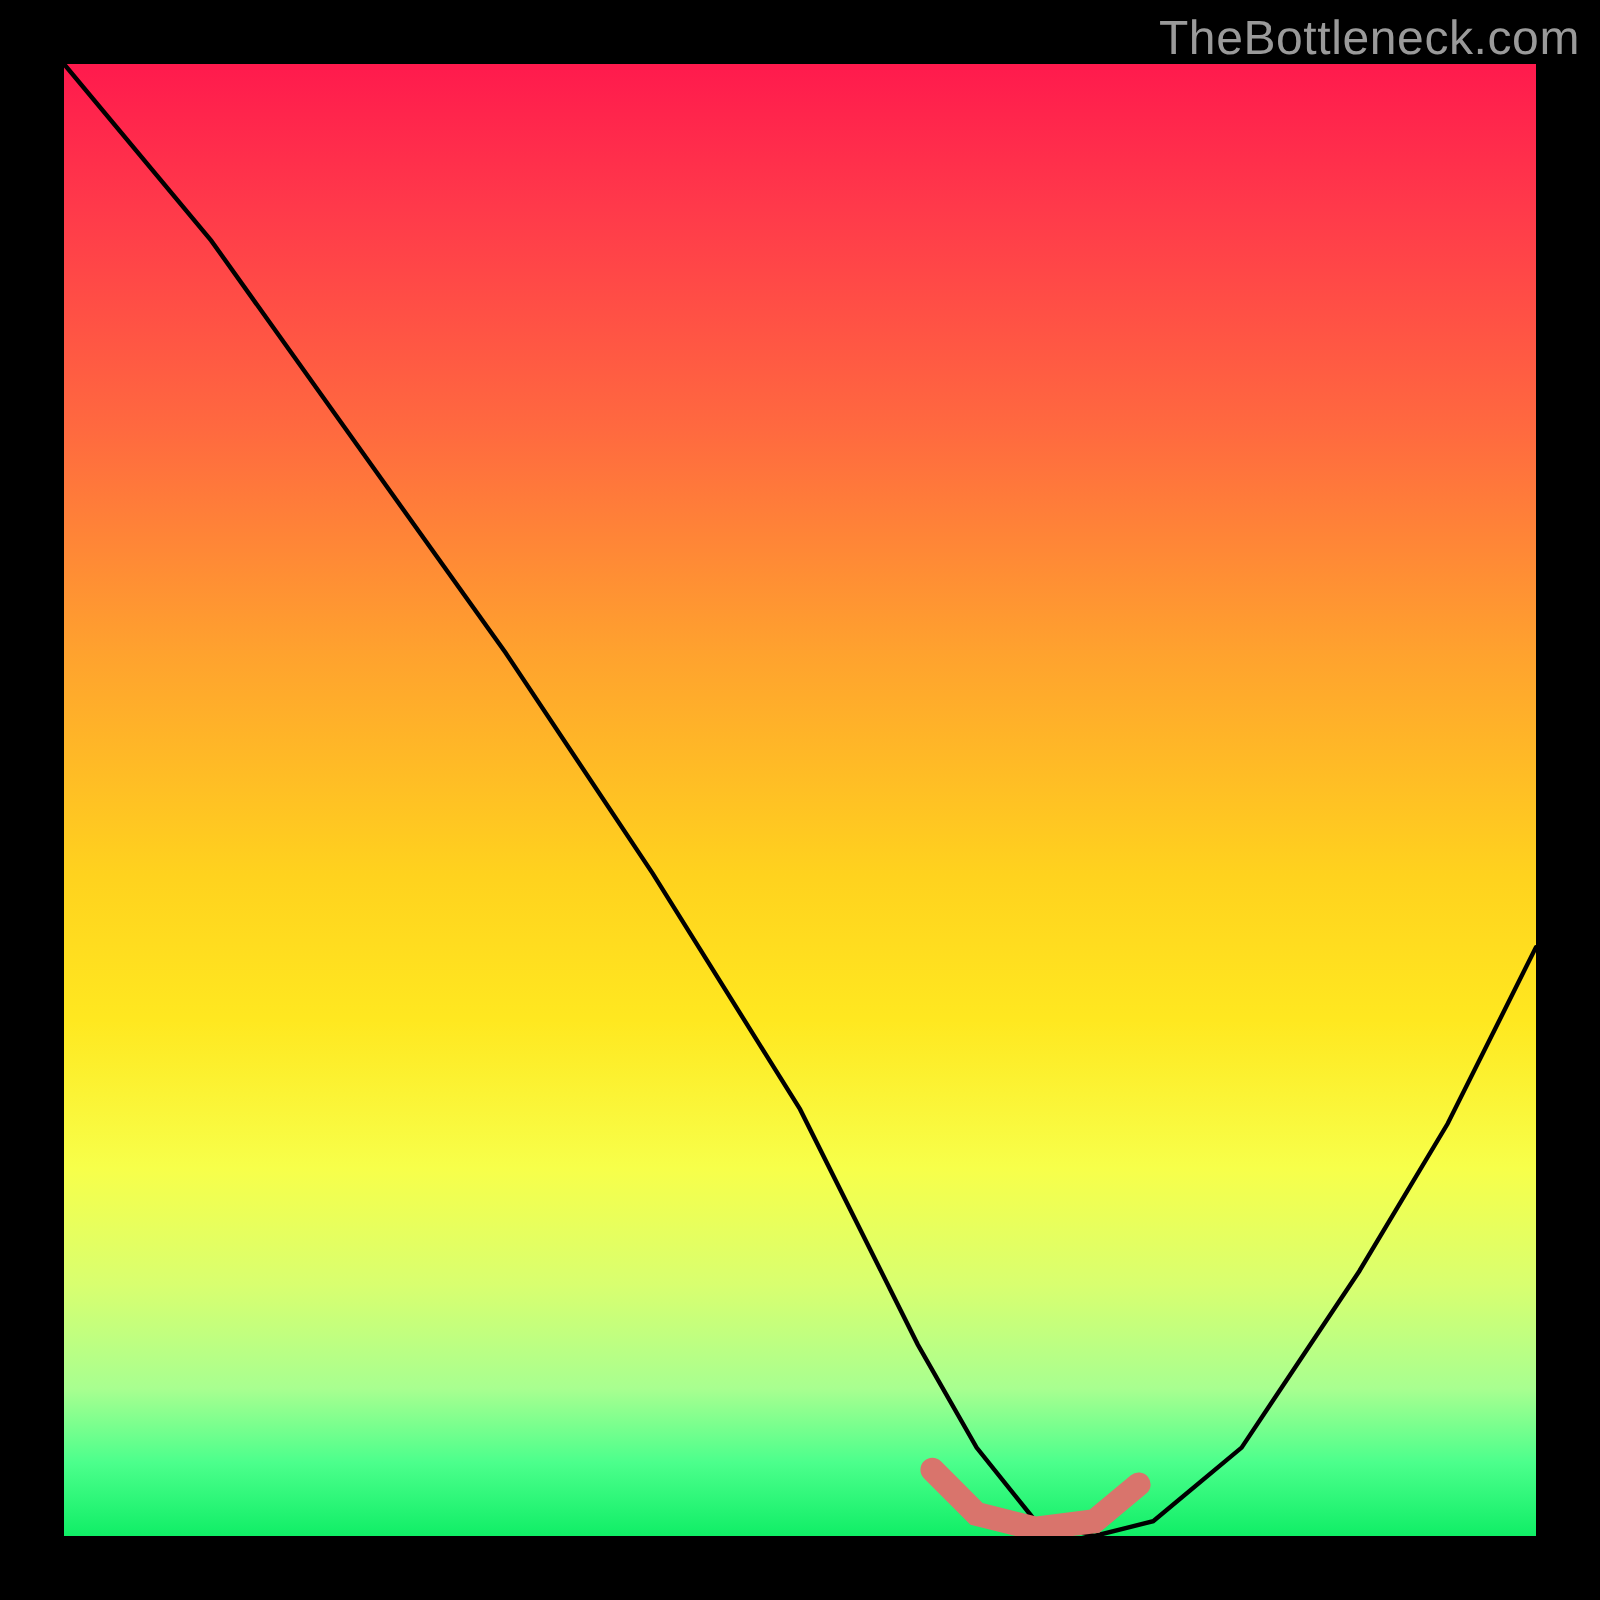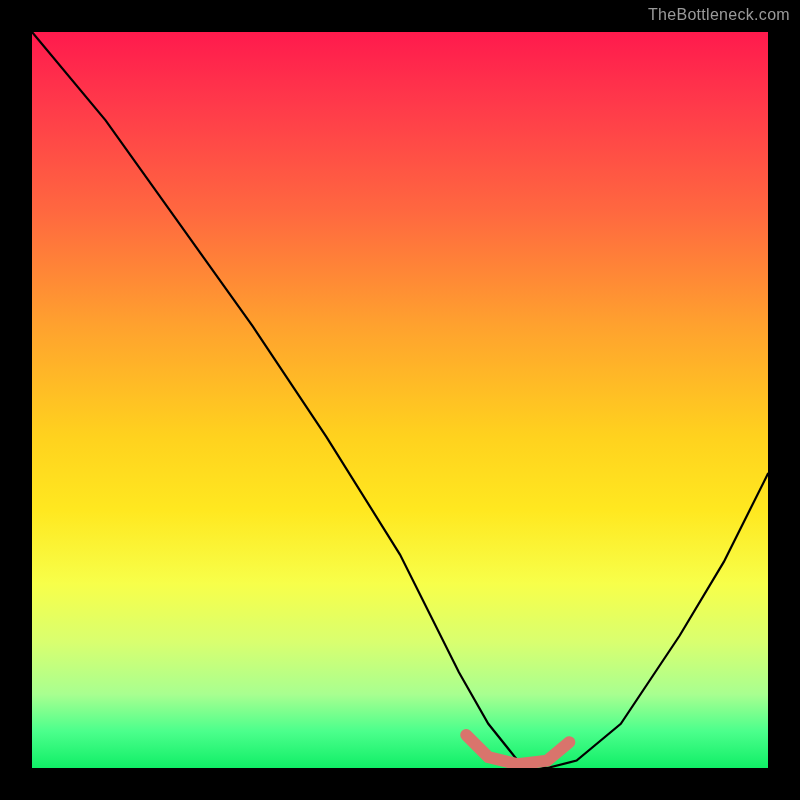--- a/index.html
+++ b/index.html
@@ -44,21 +44,21 @@
     top: 0;
     width: 736px;
     height: 736px;
   }
   .watermark {
     position: absolute;
     top: 6px;
     right: 10px;
     color: #9a9a9a;
     font-family: Arial, Helvetica, sans-serif;
-    font-size: 16px;
+    font-size: 24px;
     letter-spacing: 0.3px;
     user-select: none;
   }
 </style>
 </head>
 <body>
 
 <div class="frame">
   <div class="plot-area">
     <svg class="curve" viewBox="0 0 736 736" preserveAspectRatio="none">

